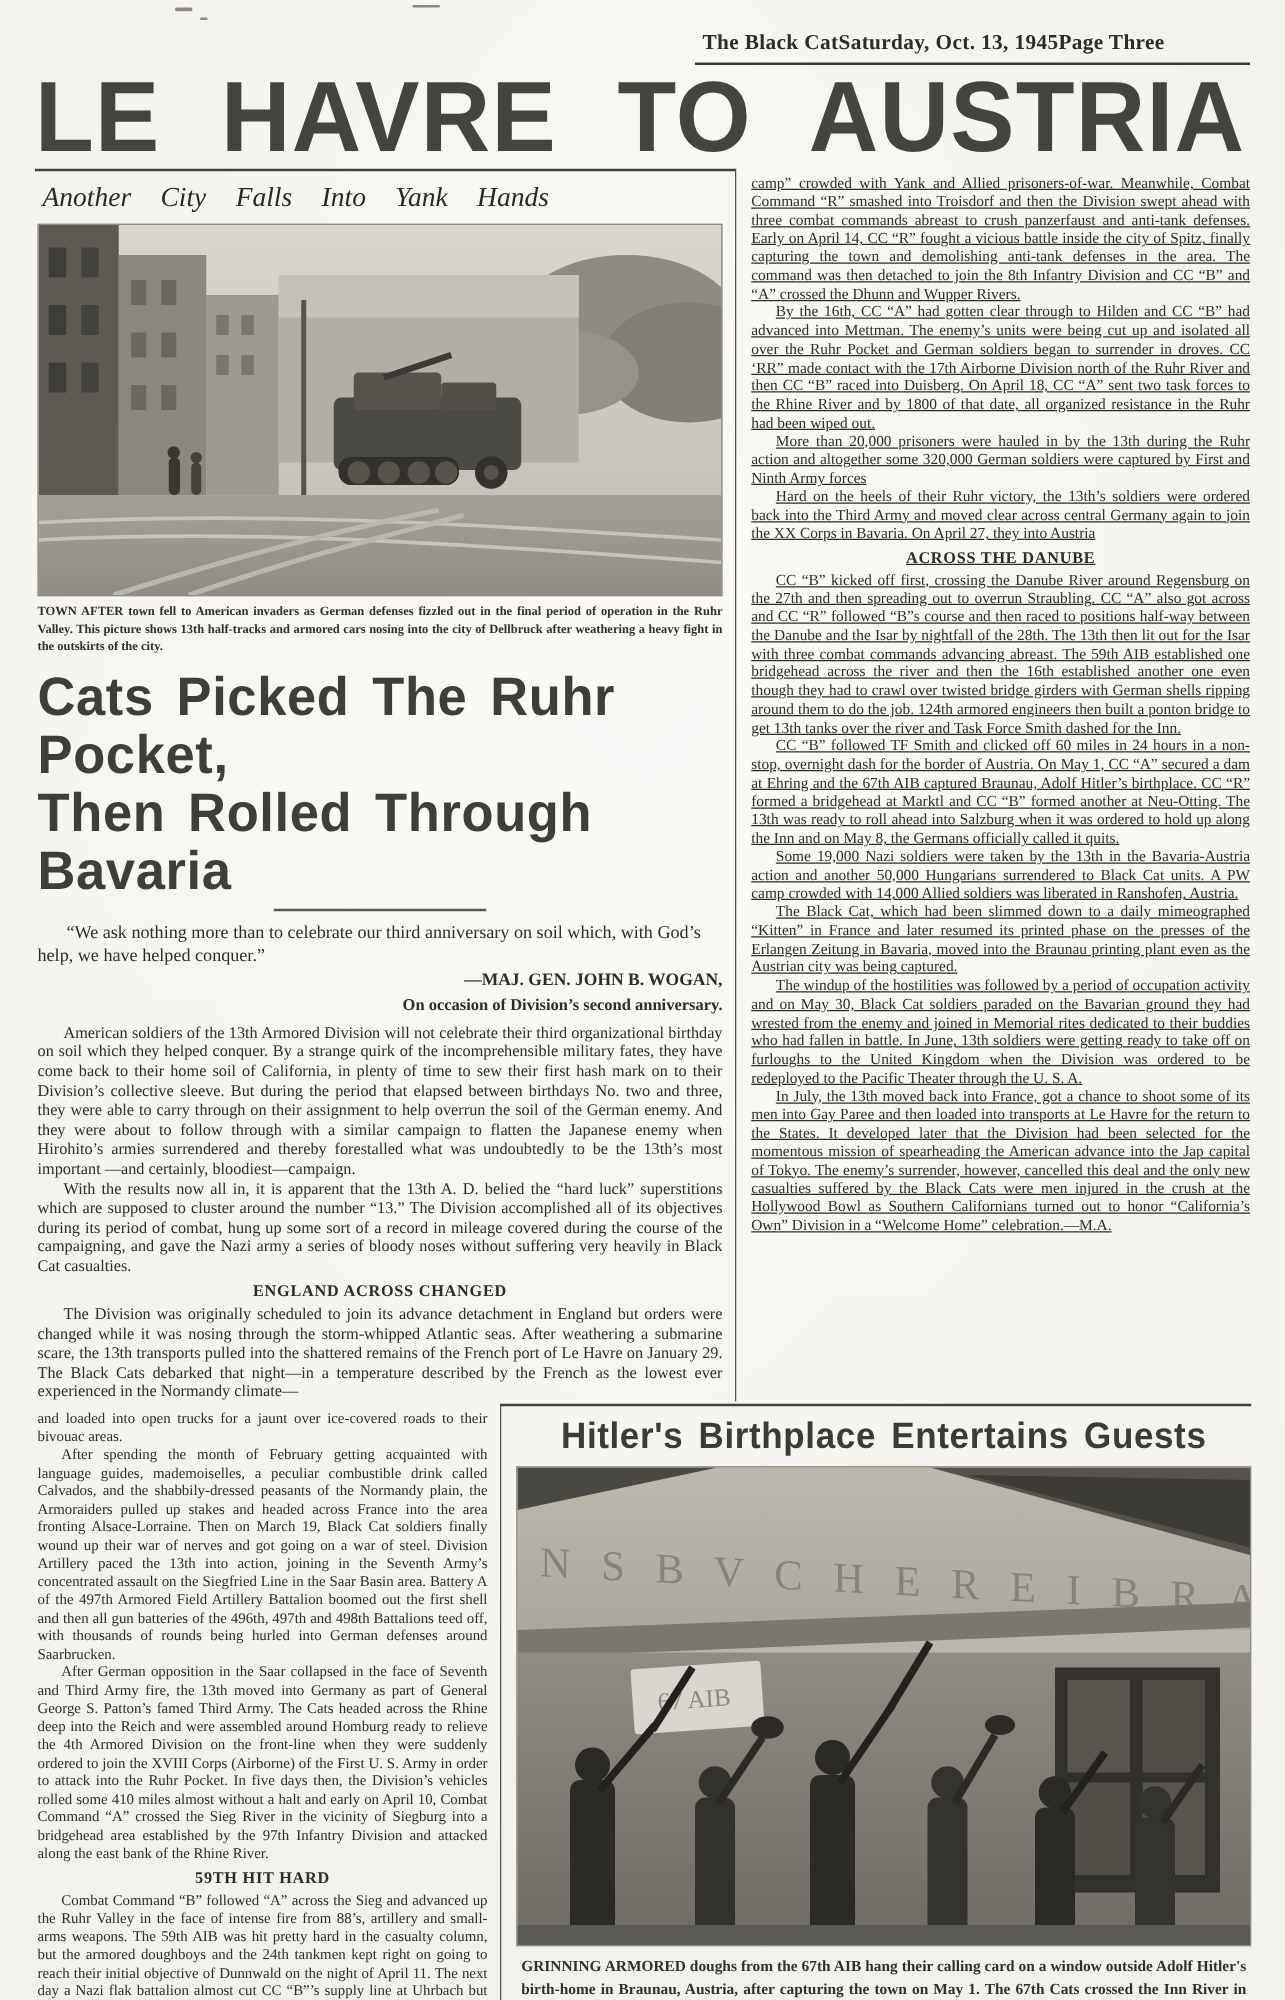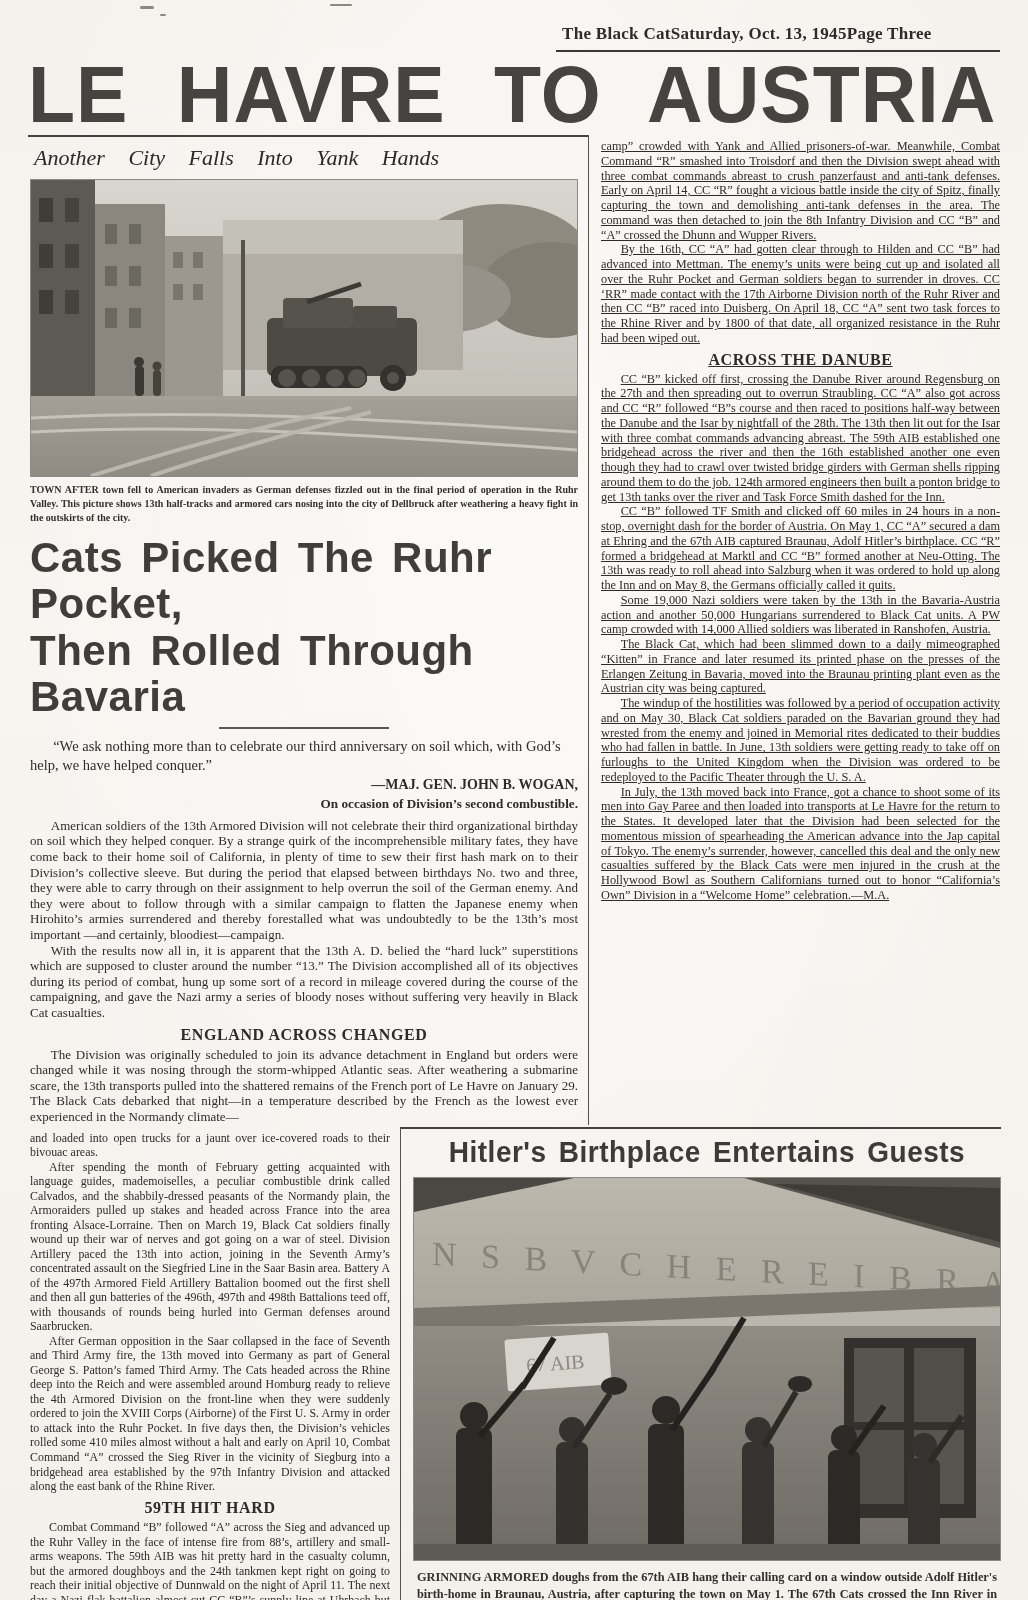--- a/index.html
+++ b/index.html
@@ -54,21 +54,21 @@
     font-size:42px;line-height:1.07;letter-spacing:.5px;word-spacing:6px;
     color:#403e3a;margin:10px 0 0 0;transform:scaleY(1.03);transform-origin:top left;
   }
   .short-rule{width:170px;border-top:2px solid #5a5853;margin:12px auto 8px auto;}
   .quote{font-size:14.5px;line-height:1.3;text-indent:1.6em;margin:0 0 2px 0;}
   .attribution{font-weight:bold;font-size:14px;text-align:right;line-height:1.3;margin:2px 0 6px 0;}
   .attribution .attr2{font-size:13.2px;}
   .body-left{font-size:13px;line-height:1.2;text-align:justify;}
   .body-left p{margin:0;text-indent:1.6em;}
   .col-subhead{
-    font-weight:bold;font-size:16px;text-align:center;letter-spacing:.6px;
+    font-weight:bold;font-size:13px;text-align:center;letter-spacing:.6px;
     margin:4px 0 3px 0;
   }
   
   .body-right{font-size:12.3px;line-height:1.2;text-align:justify;}
   .body-right p{margin:0;text-indent:1.6em;}
   .body-right p.cont{text-indent:0;}
   
   .body-bleft{font-size:11.9px;line-height:1.22;text-align:justify;}
   .body-bleft p{margin:0;text-indent:1.6em;}
   .body-bleft p.cont{text-indent:0;}
@@ -182,35 +182,37 @@
       <div class="headline2">
         <div>Cats Picked The Ruhr Pocket,</div>
         <div>Then Rolled Through Bavaria</div>
       </div>
 
       <div class="short-rule"></div>
 
       <div class="quote">“We ask nothing more than to celebrate our third anniversary on soil which, with God’s help, we have helped conquer.”</div>
       <div class="attribution">
         <div>—MAJ. GEN. JOHN B. WOGAN,</div>
-        <div class="attr2">On occasion of Division’s second combustible.</div>
+        <div class="attr2">On occasion of Division’s second anniversary.</div>
       </div>
 
       <div class="body-left">
         <p>American soldiers of the 13th Armored Division will not celebrate their third organizational birthday on soil which they helped conquer. By a strange quirk of the incomprehensible military fates, they have come back to their home soil of California, in plenty of time to sew their first hash mark on to their Division’s collective sleeve. But during the period that elapsed between birthdays No. two and three, they were able to carry through on their assignment to help overrun the soil of the German enemy. And they were about to follow through with a similar campaign to flatten the Japanese enemy when Hirohito’s armies surrendered and thereby forestalled what was undoubtedly to be the 13th’s most important —and certainly, bloodiest—campaign.</p>
         <p>With the results now all in, it is apparent that the 13th A. D. belied the “hard luck” superstitions which are supposed to cluster around the number “13.” The Division accomplished all of its objectives during its period of combat, hung up some sort of a record in mileage covered during the course of the campaigning, and gave the Nazi army a series of bloody noses without suffering very heavily in Black Cat casualties.</p>
         <div class="col-subhead">ENGLAND ACROSS CHANGED</div>
         <p>The Division was originally scheduled to join its advance detachment in England but orders were changed while it was nosing through the storm-whipped Atlantic seas. After weathering a submarine scare, the 13th transports pulled into the shattered remains of the French port of Le Havre on January 29. The Black Cats debarked that night—in a temperature described by the French as the lowest ever experienced in the Normandy climate—</p>
       </div>
     </div>
 
     <div class="top-right">
       <div class="body-right">
         <p class="cont">camp” crowded with Yank and Allied prisoners-of-war. Meanwhile, Combat Command “R” smashed into Troisdorf and then the Division swept ahead with three combat commands abreast to crush panzerfaust and anti-tank defenses. Early on April 14, CC “R” fought a vicious battle inside the city of Spitz, finally capturing the town and demolishing anti-tank defenses in the area. The command was then detached to join the 8th Infantry Division and CC “B” and “A” crossed the Dhunn and Wupper Rivers.</p>
         <p>By the 16th, CC “A” had gotten clear through to Hilden and CC “B” had advanced into Mettman. The enemy’s units were being cut up and isolated all over the Ruhr Pocket and German soldiers began to surrender in droves. CC ‘RR” made contact with the 17th Airborne Division north of the Ruhr River and then CC “B” raced into Duisberg. On April 18, CC “A” sent two task forces to the Rhine River and by 1800 of that date, all organized resistance in the Ruhr had been wiped out.</p>
+        <p>More than 20,000 prisoners were hauled in by the 13th during the Ruhr action and altogether some 320,000 German soldiers were captured by First and Ninth Army forces</p>
+        <p>Hard on the heels of their Ruhr victory, the 13th’s soldiers were ordered back into the Third Army and moved clear across central Germany again to join the XX Corps in Bavaria. On April 27, they into Austria</p>
         <div class="col-subhead">ACROSS THE DANUBE</div>
         <p>CC “B” kicked off first, crossing the Danube River around Regensburg on the 27th and then spreading out to overrun Straubling. CC “A” also got across and CC “R” followed “B”s course and then raced to positions half-way between the Danube and the Isar by nightfall of the 28th. The 13th then lit out for the Isar with three combat commands advancing abreast. The 59th AIB established one bridgehead across the river and then the 16th established another one even though they had to crawl over twisted bridge girders with German shells ripping around them to do the job. 124th armored engineers then built a ponton bridge to get 13th tanks over the river and Task Force Smith dashed for the Inn.</p>
         <p>CC “B” followed TF Smith and clicked off 60 miles in 24 hours in a non-stop, overnight dash for the border of Austria. On May 1, CC “A” secured a dam at Ehring and the 67th AIB captured Braunau, Adolf Hitler’s birthplace. CC “R” formed a bridgehead at Marktl and CC “B” formed another at Neu-Otting. The 13th was ready to roll ahead into Salzburg when it was ordered to hold up along the Inn and on May 8, the Germans officially called it quits.</p>
         <p>Some 19,000 Nazi soldiers were taken by the 13th in the Bavaria-Austria action and another 50,000 Hungarians surrendered to Black Cat units. A PW camp crowded with 14,000 Allied soldiers was liberated in Ranshofen, Austria.</p>
         <p>The Black Cat, which had been slimmed down to a daily mimeographed “Kitten” in France and later resumed its printed phase on the presses of the Erlangen Zeitung in Bavaria, moved into the Braunau printing plant even as the Austrian city was being captured.</p>
         <p>The windup of the hostilities was followed by a period of occupation activity and on May 30, Black Cat soldiers paraded on the Bavarian ground they had wrested from the enemy and joined in Memorial rites dedicated to their buddies who had fallen in battle. In June, 13th soldiers were getting ready to take off on furloughs to the United Kingdom when the Division was ordered to be redeployed to the Pacific Theater through the U. S. A.</p>
         <p>In July, the 13th moved back into France, got a chance to shoot some of its men into Gay Paree and then loaded into transports at Le Havre for the return to the States. It developed later that the Division had been selected for the momentous mission of spearheading the American advance into the Jap capital of Tokyo. The enemy’s surrender, however, cancelled this deal and the only new casualties suffered by the Black Cats were men injured in the crush at the Hollywood Bowl as Southern Californians turned out to honor “California’s Own” Division in a “Welcome Home” celebration.—M.A.</p>
       </div>
     </div>
   </div>

